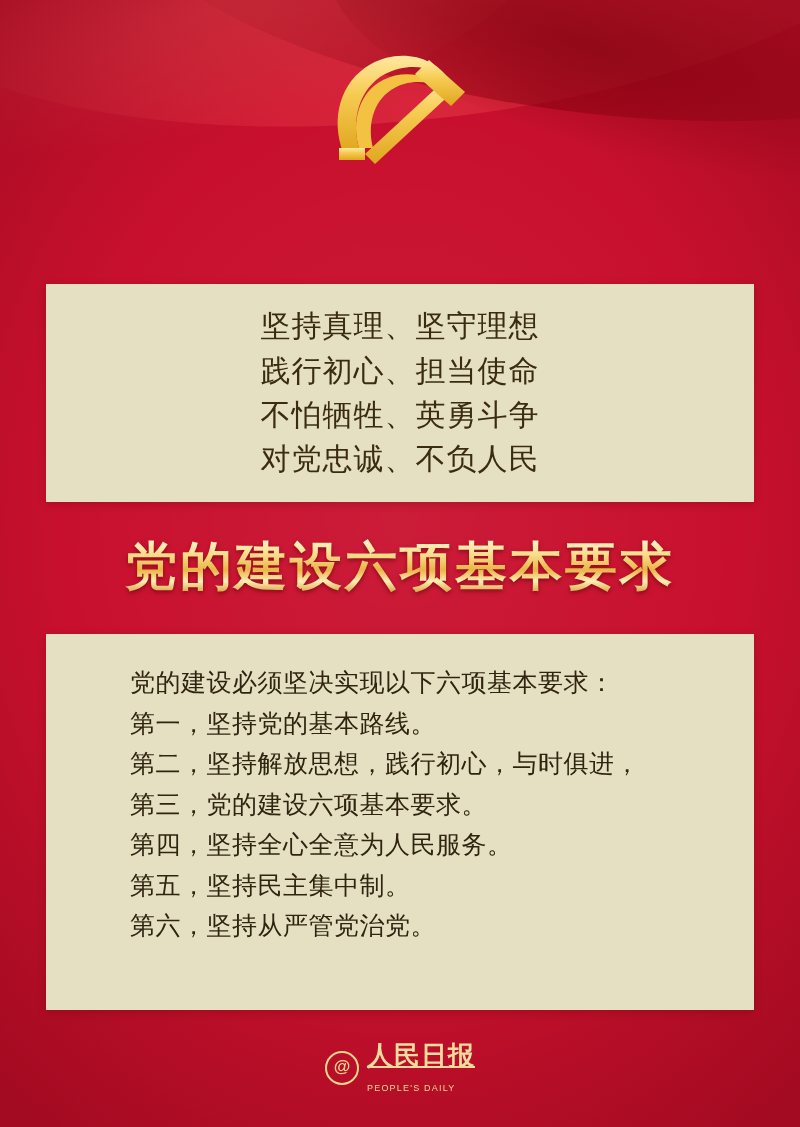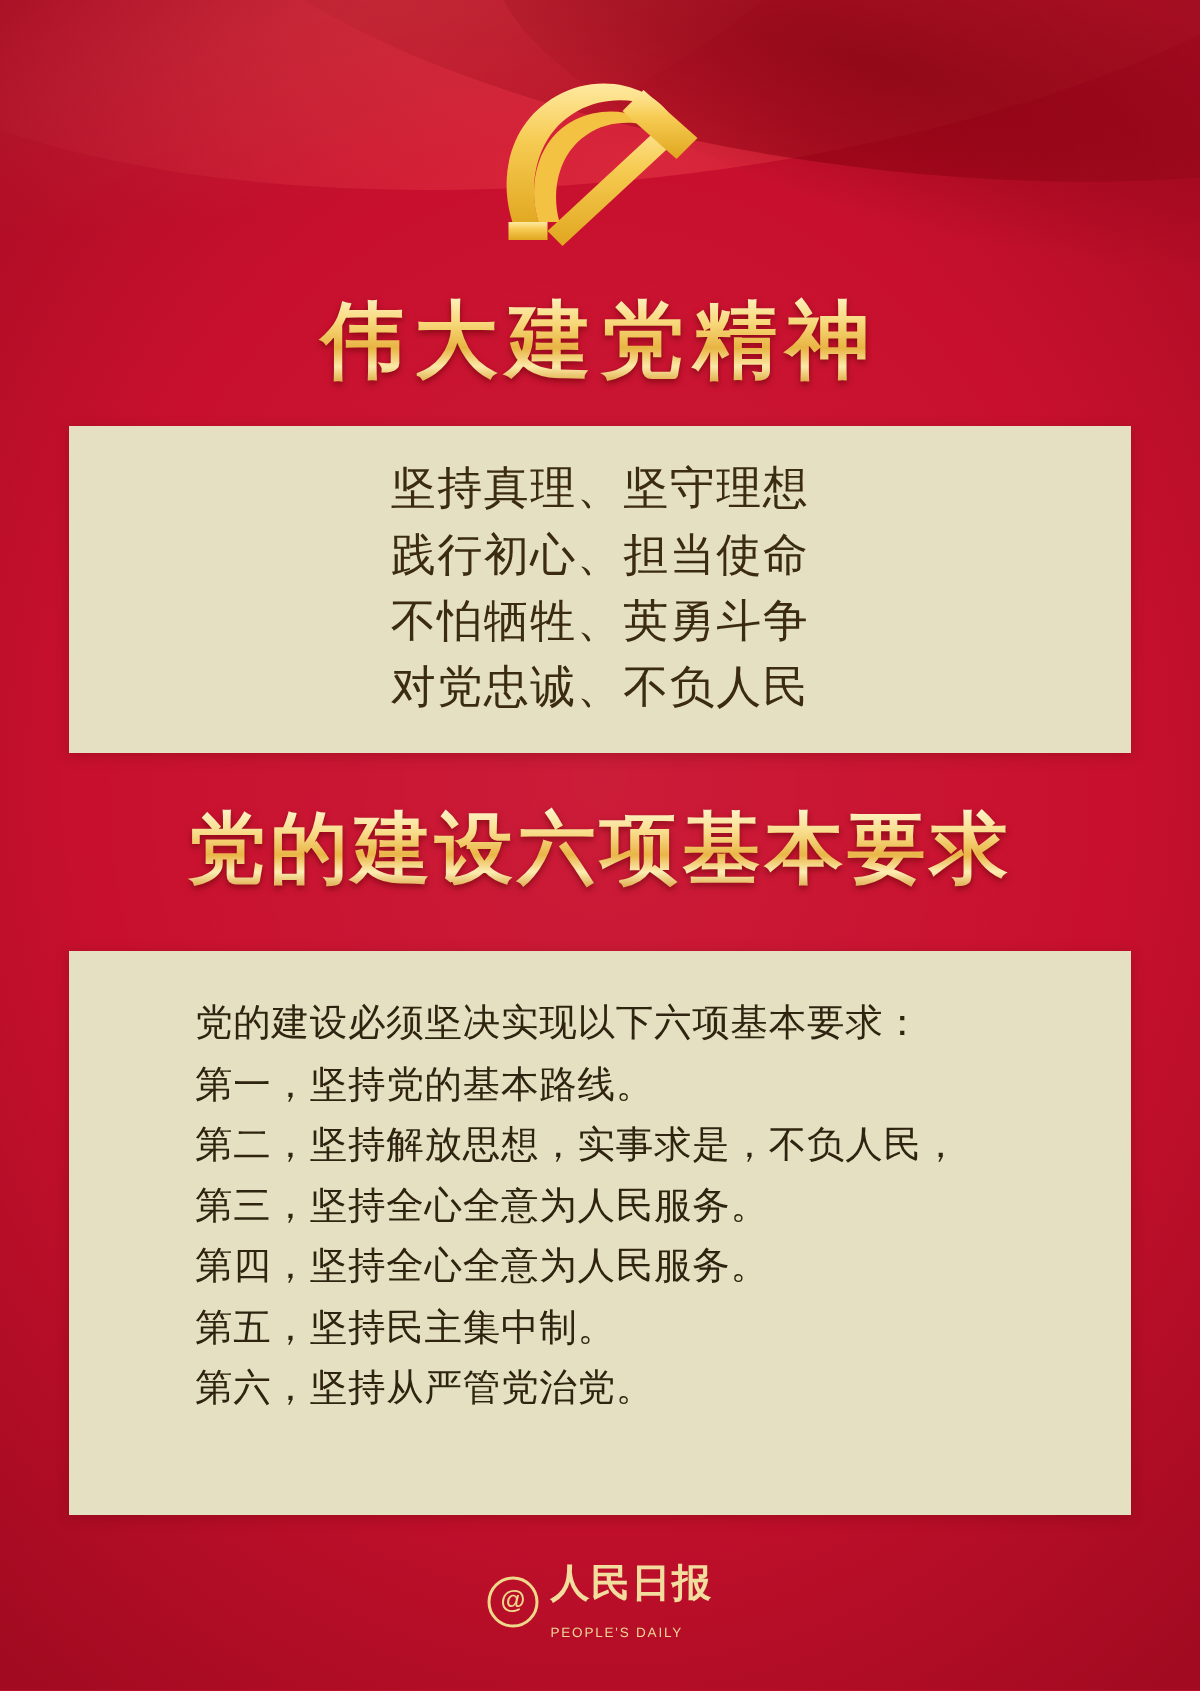--- a/index.html
+++ b/index.html
@@ -171,20 +171,21 @@
     flex-direction: column;
     align-items: flex-start;
     line-height: 1;
   }
   .footer .brand-cn {
     font-size: 26px;
     font-weight: bold;
     color: #f3ddA0;
     color: #f2dc9e;
     letter-spacing: 1px;
+    text-decoration: underline;
   }
   .footer .brand-en {
     font-size: 9px;
     color: #eed695;
     letter-spacing: 1.2px;
     margin-top: 16px;
   }
 </style>
 </head>
 <body>
@@ -213,36 +214,35 @@
 
         <path d="M14 100 L40 100 L40 112 L14 112 Z"></path>
 
         <path d="M40 106 L122 30 L132 40 L50 116 Z"></path>
 
         <path d="M104 12 L140 44 L126 58 L90 26 Z"></path>
       </g>
     </svg>
   </div>
 
-  <div class="main-title">伟大建党精神</div>
 
   <div class="panel panel-spirit">
     <div class="line">坚持真理、坚守理想</div>
     <div class="line">践行初心、担当使命</div>
     <div class="line">不怕牺牲、英勇斗争</div>
     <div class="line">对党忠诚、不负人民</div>
   </div>
 
   <div class="section-title">党的建设六项基本要求</div>
 
   <div class="panel panel-requirements">
     <div class="line">党的建设必须坚决实现以下六项基本要求：</div>
     <div class="line">第一，坚持党的基本路线。</div>
-    <div class="line">第二，坚持解放思想，实事求是，不负人民，</div>
-    <div class="line">第三，坚持全心全意为人民服务。</div>
+    <div class="line">第二，坚持解放思想，践行初心，与时俱进，</div>
+    <div class="line">第三，党的建设六项基本要求。</div>
     <div class="line">第四，坚持全心全意为人民服务。</div>
     <div class="line">第五，坚持民主集中制。</div>
     <div class="line">第六，坚持从严管党治党。</div>
   </div>
 
   <div class="footer">
     <div class="at-circle">@</div>
     <div class="brand">
       <div class="brand-cn">人民日报</div>
       <div class="brand-en">PEOPLE'S DAILY</div>

